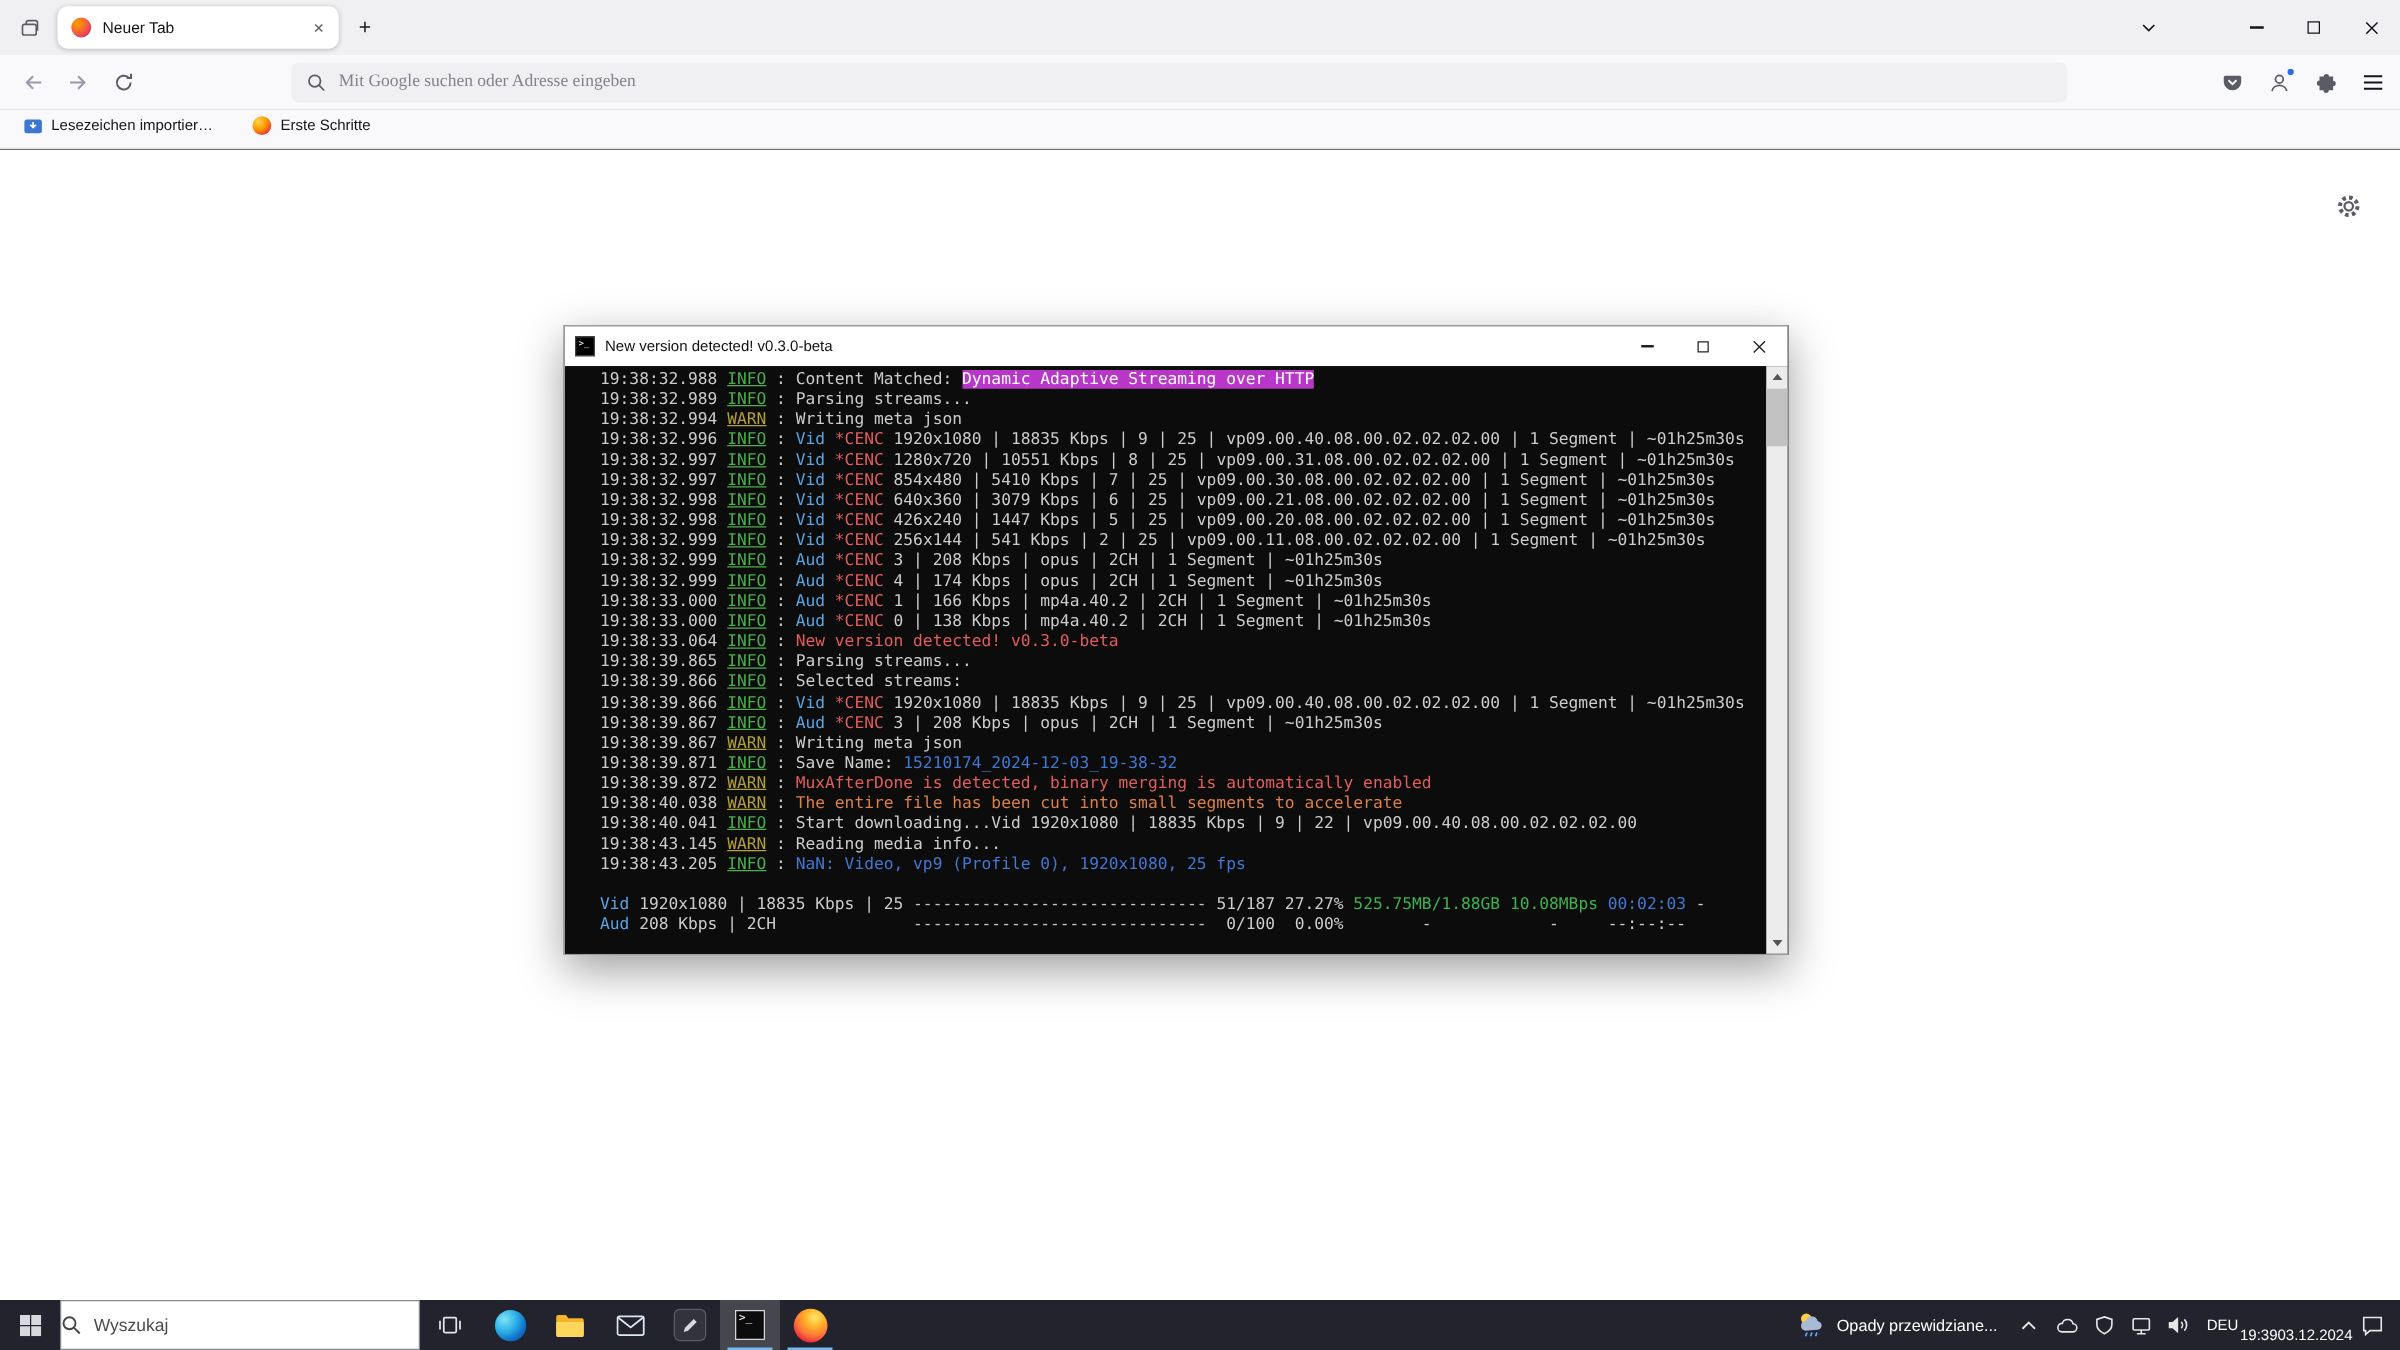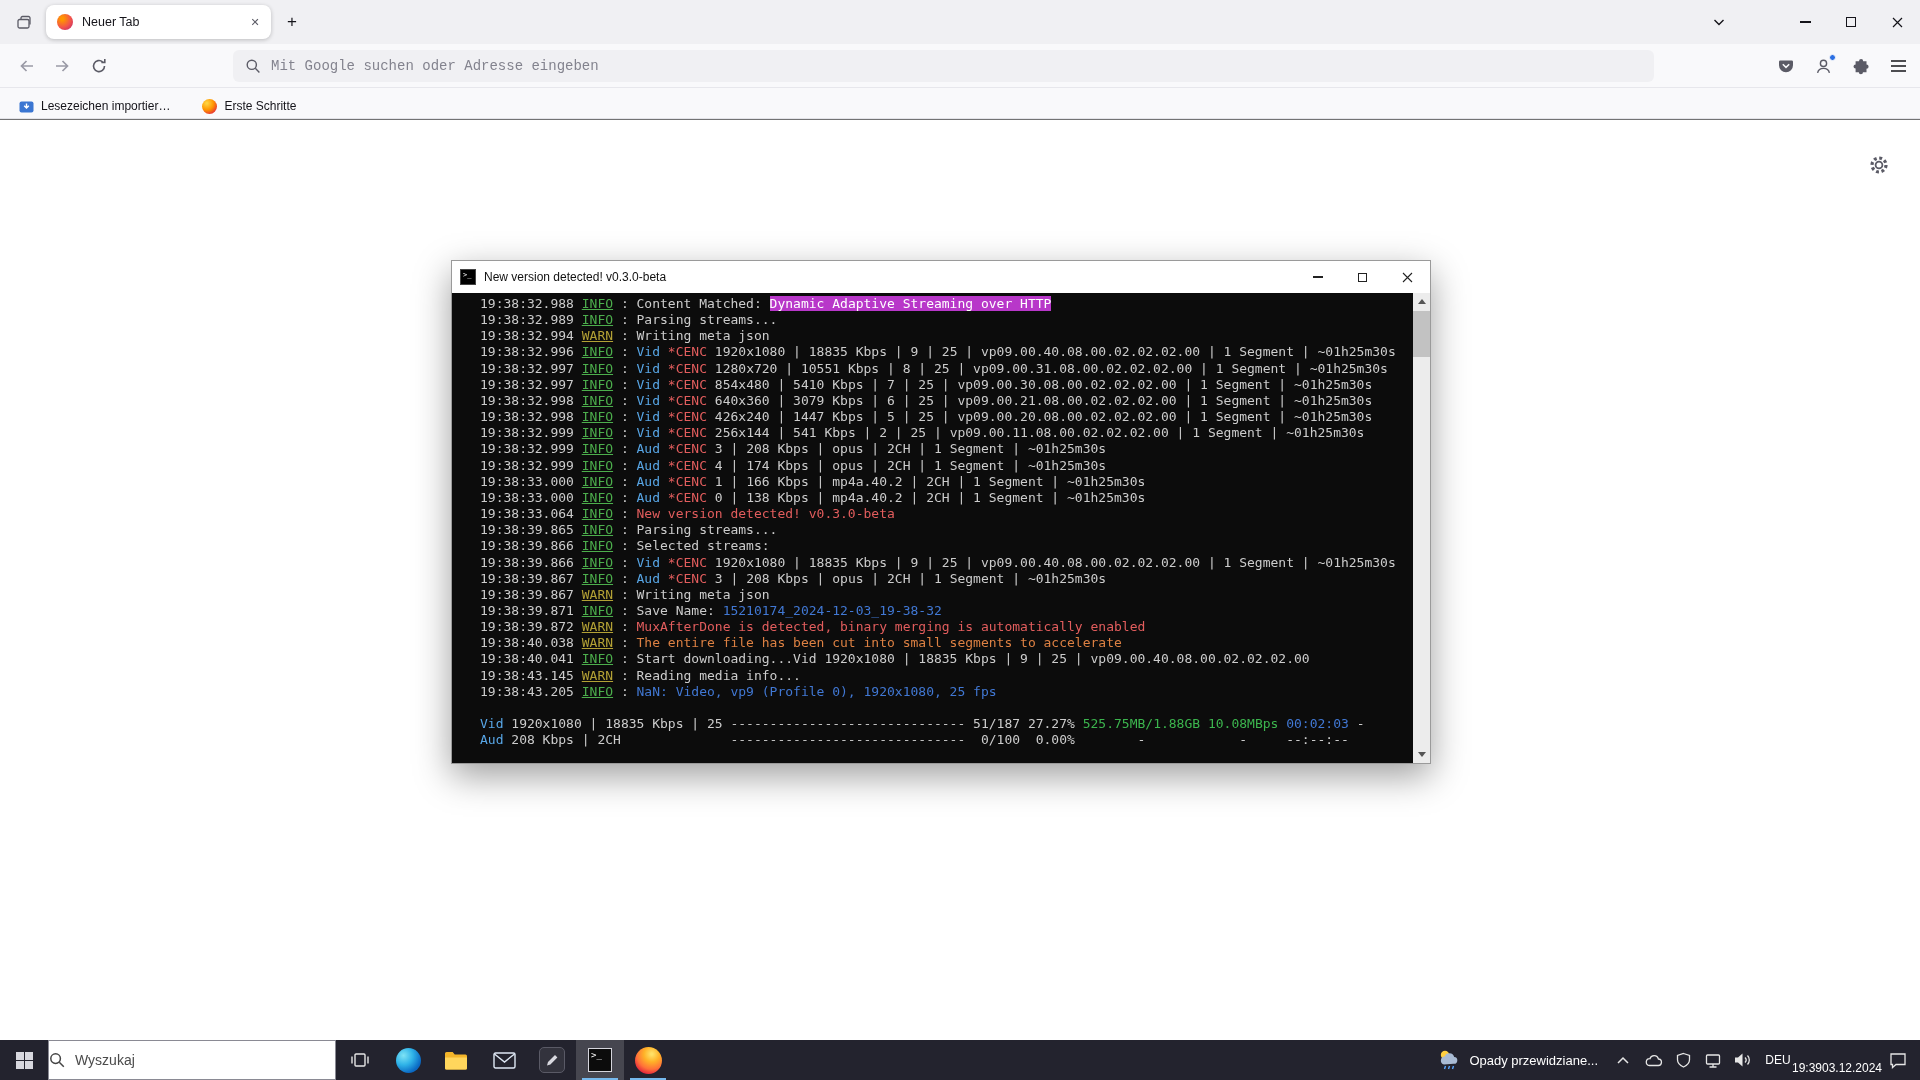--- a/index.html
+++ b/index.html
@@ -18,26 +18,26 @@
   .newtab-btn { width:30px; height:30px; margin-left:6px; font-size:17px; color:#15141a; display:flex; align-items:center; justify-content:center; border-radius:4px; }
   .tabbar-spacer { flex:1; }
   .tablist-btn { width:30px; height:30px; display:flex; align-items:center; justify-content:center; margin-right:48px; border-radius:4px; }
   .win-ctrl { width:46px; height:44px; display:flex; align-items:center; justify-content:center; }
   .glyph-min { width:11px; height:1.4px; background:#15141a; }
   .glyph-max { width:10px; height:10px; border:1.2px solid #15141a; }
 
   .navbar { position:relative; height:44px; background:#f9f9fb; border-bottom:1px solid #e7e7ec; }
   .nav-btn { position:absolute; top:5px; width:34px; height:34px; border-radius:4px; display:flex; align-items:center; justify-content:center; }
   .urlbar { position:absolute; left:233px; top:6px; width:1421px; height:32px; background:#f0f0f3; border-radius:6px; display:flex; align-items:center; padding:0 12px; }
-  .urlbar input { flex:1; border:none; outline:none; background:transparent; font-size:14px; color:#15141a; margin-left:10px; font-family:Liberation Mono, monospace; }
+  .urlbar input { flex:1; border:none; outline:none; background:transparent; font-size:14px; color:#15141a; margin-left:10px; font-family:Liberation Serif, serif; }
   .urlbar input::placeholder { color:#83838e; }
   .toolbar-icon { position:absolute; top:6px; width:32px; height:32px; border-radius:4px; display:flex; align-items:center; justify-content:center; }
   .acct-badge { position:absolute; top:4px; right:3px; width:7px; height:7px; border-radius:50%; background:#2b6fe3; border:1.5px solid #f9f9fb; }
 
-  .bookmarksbar { height:31px; background:#f9f9fb; display:flex; align-items:flex-end; padding-left:10px; border-bottom:1px solid #e3e3e8; }
+  .bookmarksbar { height:31px; background:#f9f9fb; display:flex; align-items:flex-start; padding-left:10px; border-bottom:1px solid #e3e3e8; }
   .bm-item { display:flex; align-items:center; height:24px; padding:0 9px; border-radius:4px; margin-right:14px; }
   .bm-label { font-size:12px; color:#15141a; margin-left:7px; white-space:nowrap; }
   .bm-fx-icon { width:15px; height:15px; border-radius:50%; background:radial-gradient(circle at 32% 28%, #ffd23f 5%, #ff9500 45%, #e3223d 85%); }
 
   .content { position:absolute; top:120px; left:0; right:0; bottom:0; background:#ffffff; }
   .content-gear { position:absolute; top:32px; right:28px; width:26px; height:26px; display:flex; align-items:center; justify-content:center; border-radius:4px; }
 
   
   .console-win { position:absolute; left:451px; top:260px; width:980px; height:504px; background:#0c0c0c; border:1px solid #9a9a9a; box-shadow:0 12px 34px rgba(0,0,0,.38); }
   .console-titlebar { height:32px; background:#ffffff; display:flex; align-items:center; padding-left:8px; }
@@ -259,21 +259,21 @@
       <div class="cline"><span class="sg-d">19:38:33.000 </span><span class="lvl sg-info">INFO</span><span class="sg-d"> : </span><span class="sg-cy">Aud </span><span class="sg-red">*CENC </span><span class="sg-d">0 | 138 Kbps | mp4a.40.2 | 2CH | 1 Segment | ~01h25m30s</span></div>
       <div class="cline"><span class="sg-d">19:38:33.064 </span><span class="lvl sg-info">INFO</span><span class="sg-d"> : </span><span class="sg-red">New version detected! v0.3.0-beta</span></div>
       <div class="cline"><span class="sg-d">19:38:39.865 </span><span class="lvl sg-info">INFO</span><span class="sg-d"> : </span><span class="sg-d">Parsing streams...</span></div>
       <div class="cline"><span class="sg-d">19:38:39.866 </span><span class="lvl sg-info">INFO</span><span class="sg-d"> : </span><span class="sg-d">Selected streams:</span></div>
       <div class="cline"><span class="sg-d">19:38:39.866 </span><span class="lvl sg-info">INFO</span><span class="sg-d"> : </span><span class="sg-cy">Vid </span><span class="sg-red">*CENC </span><span class="sg-d">1920x1080 | 18835 Kbps | 9 | 25 | vp09.00.40.08.00.02.02.02.00 | 1 Segment | ~01h25m30s</span></div>
       <div class="cline"><span class="sg-d">19:38:39.867 </span><span class="lvl sg-info">INFO</span><span class="sg-d"> : </span><span class="sg-cy">Aud </span><span class="sg-red">*CENC </span><span class="sg-d">3 | 208 Kbps | opus | 2CH | 1 Segment | ~01h25m30s</span></div>
       <div class="cline"><span class="sg-d">19:38:39.867 </span><span class="lvl sg-warn">WARN</span><span class="sg-d"> : </span><span class="sg-d">Writing meta json</span></div>
       <div class="cline"><span class="sg-d">19:38:39.871 </span><span class="lvl sg-info">INFO</span><span class="sg-d"> : </span><span class="sg-d">Save Name: </span><span class="sg-blu">15210174_2024-12-03_19-38-32</span></div>
       <div class="cline"><span class="sg-d">19:38:39.872 </span><span class="lvl sg-warn">WARN</span><span class="sg-d"> : </span><span class="sg-red">MuxAfterDone is detected, binary merging is automatically enabled</span></div>
       <div class="cline"><span class="sg-d">19:38:40.038 </span><span class="lvl sg-warn">WARN</span><span class="sg-d"> : </span><span class="sg-org">The entire file has been cut into small segments to accelerate</span></div>
-      <div class="cline"><span class="sg-d">19:38:40.041 </span><span class="lvl sg-info">INFO</span><span class="sg-d"> : </span><span class="sg-d">Start downloading...Vid 1920x1080 | 18835 Kbps | 9 | 25 | vp09.00.40.08.00.02.02.02.00</span></div>
+      <div class="cline"><span class="sg-d">19:38:40.041 </span><span class="lvl sg-info">INFO</span><span class="sg-d"> : </span><span class="sg-d">Start downloading...Vid 1920x1080 | 18835 Kbps | 9 | 22 | vp09.00.40.08.00.02.02.02.00</span></div>
       <div class="cline"><span class="sg-d">19:38:43.145 </span><span class="lvl sg-warn">WARN</span><span class="sg-d"> : </span><span class="sg-d">Reading media info...</span></div>
       <div class="cline"><span class="sg-d">19:38:43.205 </span><span class="lvl sg-info">INFO</span><span class="sg-d"> : </span><span class="sg-blu">NaN: Video, vp9 (Profile 0), 1920x1080, 25 fps</span></div>
       <div class="cline">&nbsp;</div>
       <div class="cline"><span class="sg-cy">Vid </span><span class="sg-d">1920x1080 | 18835 Kbps | 25 </span><span class="sg-bar">------------------------------</span><span class="sg-d"> 51/187 27.27% </span><span class="sg-grn">525.75MB/1.88GB</span><span class="sg-d"> </span><span class="sg-grn">10.08MBps</span><span class="sg-d"> </span><span class="sg-blu">00:02:03</span><span class="sg-d"> -</span></div>
       <div class="cline"><span class="sg-cy">Aud </span><span class="sg-d">208 Kbps | 2CH              </span><span class="sg-bar">------------------------------</span><span class="sg-d">  0/100  0.00%</span><span class="sg-d">        -       </span><span class="sg-d">     -    </span><span class="sg-d"> --:--:--</span></div>
     </div>
   <div class="console-scrollbar">
     <div class="sb-btn up">
         <div class="tri-up"></div>
       </div>

